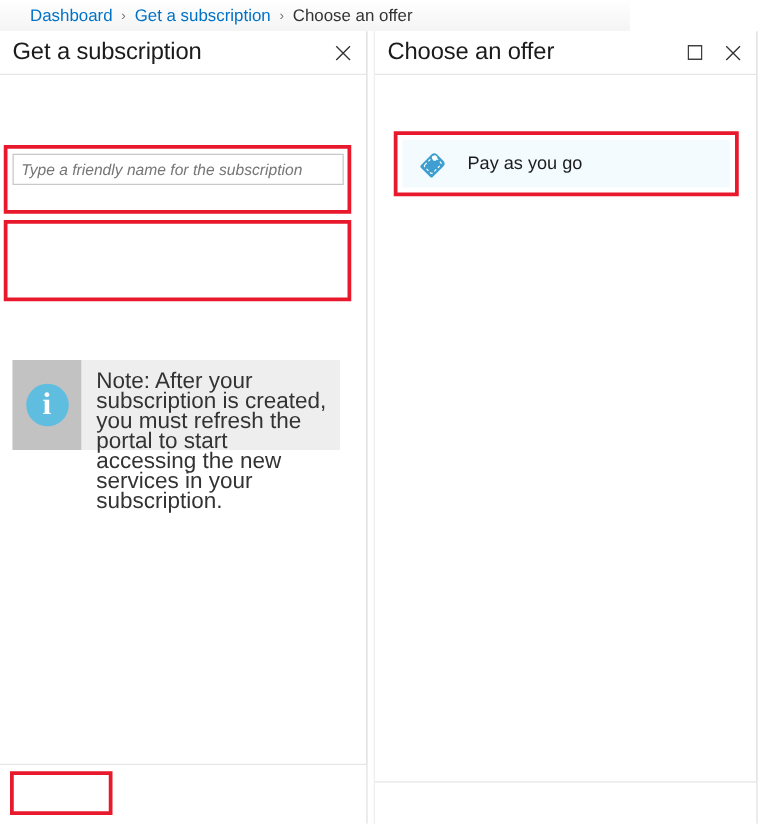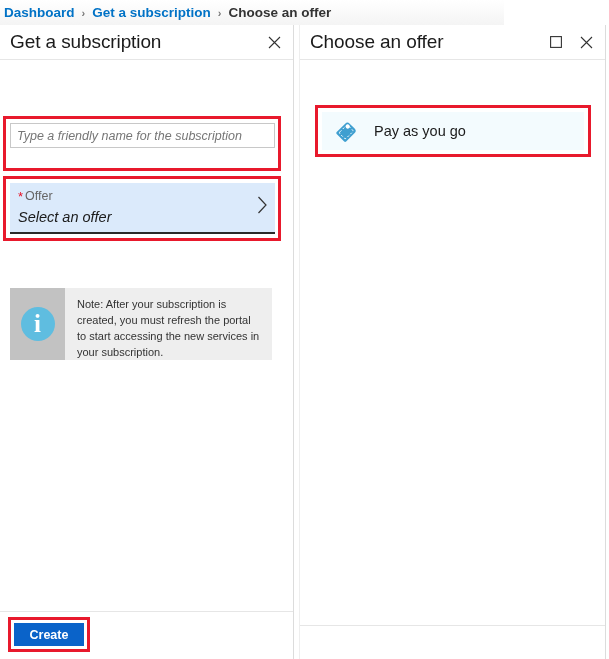--- a/index.html
+++ b/index.html
@@ -18,24 +18,23 @@
   }
 
   
   .breadcrumb {
     position: absolute;
     left: 0; top: 0;
     width: 504px; height: 25px;
     background: linear-gradient(#ffffff, #f4f4f4);
     display: flex;
     align-items: center;
-    padding-left: 4px;
+    padding-left: 24px;
     box-sizing: border-box;
     font-size: 13.5px;
-    font-weight: bold;
   }
   .crumb-link {
     color: #0072c6;
     cursor: pointer;
     white-space: nowrap;
   }
   .crumb-sep {
     color: #777;
     margin: 0 7px;
     font-size: 11px;
@@ -201,21 +200,21 @@
     justify-content: center;
     font-family: "Liberation Serif", serif;
     font-size: 25px;
     font-weight: 700;
     line-height: 1;
     padding-bottom: 2px;
     box-sizing: border-box;
   }
   .note-text {
     padding: 8px 10px 0 12px;
-    font-size: 11px;
+    font-size: 18px;
     line-height: 16px;
     color: #333333;
     border-radius: 13px;
   }
 
   
   .left-footer {
     position: absolute;
     left: 0; bottom: 0;
     width: 293px;
@@ -300,44 +299,32 @@
   <div class="left-body">
 
     <div class="redbox" style="left:3px; top:56px; width:278px; height:55px;"></div>
 
     <div class="field-group-display">
       <input class="text-input" type="text" placeholder="Type a friendly name for the subscription" style="">
     </div>
 
     <div class="redbox" style="left:3px; top:116px; width:278px; height:65px;"></div>
 
-    <div class="offer-select">
-      <div class="offer-top">
-        <span class="req-star">*</span><span>Offer</span>
-      </div>
-      <div class="offer-value">Select an offer</div>
-      <div class="offer-chevron">
-        <svg width="11" height="18" viewBox="0 0 11 18" aria-hidden="true">
-          <path d="M1.5 1 L9 9 L1.5 17" stroke="#333" stroke-width="1.2" fill="none"></path>
-        </svg>
-      </div>
-    </div>
 
     <div class="note-box">
       <div class="note-icon-col">
         <div class="info-circle">i</div>
       </div>
       <div class="note-text">Note: After your subscription is created, you must refresh the portal to start accessing the new services in your subscription.</div>
     </div>
 
   </div>
 
   <div class="left-footer">
     <div class="redbox" style="left:8px; top:5px; width:82px; height:35px;"></div>
-    <button class="create-btn">Create</button>
   </div>
 
 </div>
 
 <div class="blade blade-right">
 
   <div class="blade-header">
     <div class="blade-title">Choose an offer</div>
     <div class="hdr-btn">
       <svg width="12" height="12" viewBox="0 0 12 12" aria-hidden="true">

